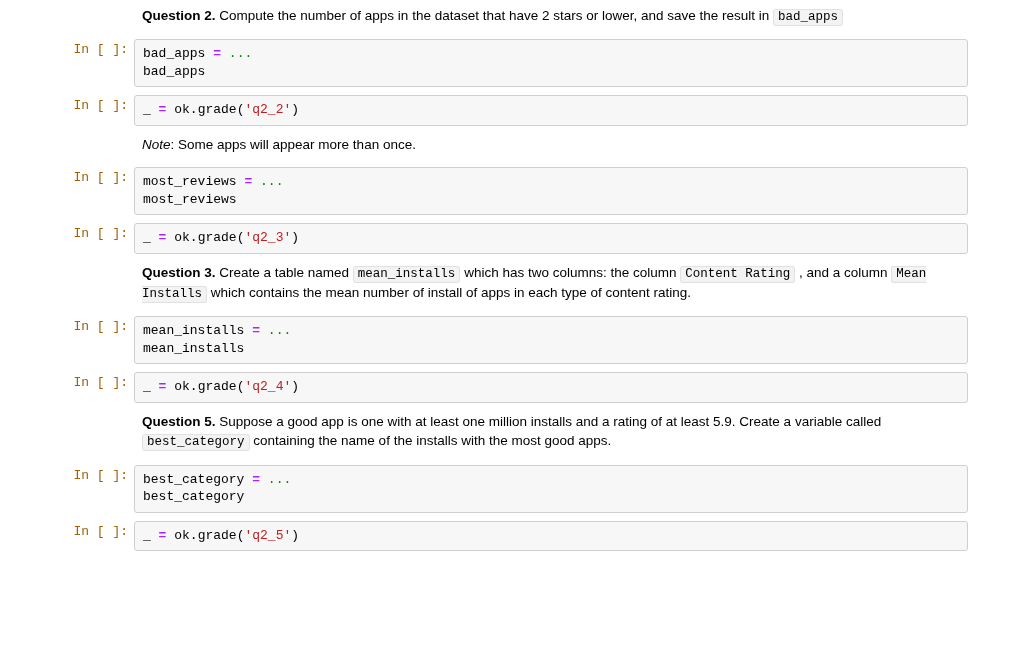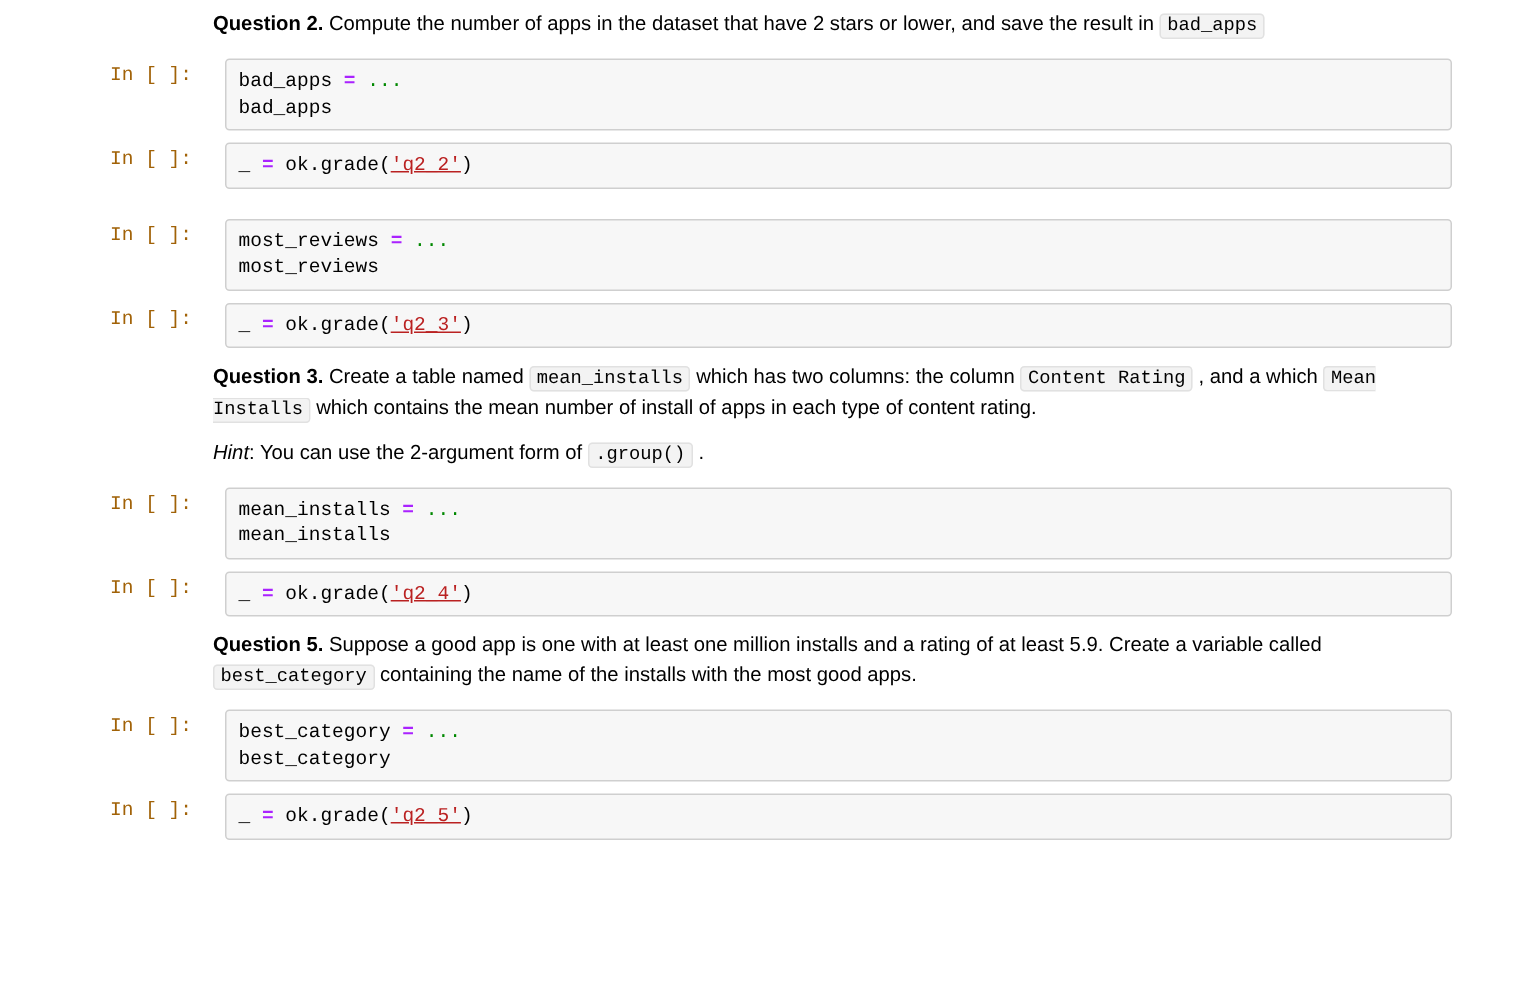--- a/index.html
+++ b/index.html
@@ -41,39 +41,39 @@
   .markdown .content p { margin: 0 0 10px 0; }
   .markdown .content p:last-child { margin-bottom: 2px; }
   .code-input {
     border: 1px solid #cfcfcf;
     background: #f7f7f7;
     border-radius: 3px;
     padding: 5px 8px 6px 8px;
     font-family: Menlo, Monaco, Consolas, "Courier New", monospace;
     font-size: 13px;
     white-space: pre;
-    margin: 3px 0 5px 16px;
+    margin: 3px 0 5px 0;
     line-height: 1.35;
   }
   code.inline {
     background: #f3f3f3;
     border: 1px solid #e1e1e1;
     border-radius: 3px;
     padding: 0px 4px 1px 4px;
     font-family: Menlo, Monaco, Consolas, "Courier New", monospace;
     font-size: 12.5px;
   }
   .code .content { }
   .q strong { font-weight: 700; }
   em { font-style: italic; }
   
   .tok-n { color: #000; }             
   .tok-o { color: #AA22FF; font-weight: 600; } 
   .tok-p { color: #000; }             
-  .tok-s { color: #BA2121; text-decoration: underline; }          
+  .tok-s { color: #BA2121; }          
   .tok-sel { color: #008800; }        
 </style>
 </head>
 <body>
 
 <div class="notebook">
 
   <div class="cell markdown">
     <div class="prompt markdown-prompt"></div>
     <div class="content q">
@@ -92,20 +92,21 @@
   <div class="cell code">
     <div class="prompt">In [ ]:</div>
     <div class="content">
       <div class="code-input"><span class="tok-n">_ </span><span class="tok-o">=</span><span class="tok-n"> ok</span><span class="tok-p">.</span><span class="tok-n">grade</span><span class="tok-p">(</span><span class="tok-s">'q2_2'</span><span class="tok-p">)</span></div>
     </div>
   </div>
 
   <div class="cell markdown">
     <div class="prompt markdown-prompt"></div>
     <div class="content q">
+      <p><em>Note</em><span>: Some apps will appear more than once.</span></p>
     </div>
   </div>
 
   <div class="cell code">
     <div class="prompt">In [ ]:</div>
     <div class="content">
       <div class="code-input"><span class="tok-n">most_reviews </span><span class="tok-o">=</span><span class="tok-sel"> ...</span>
 <span class="tok-n">most_reviews</span></div>
     </div>
   </div>
@@ -113,22 +114,21 @@
   <div class="cell code">
     <div class="prompt">In [ ]:</div>
     <div class="content">
       <div class="code-input"><span class="tok-n">_ </span><span class="tok-o">=</span><span class="tok-n"> ok</span><span class="tok-p">.</span><span class="tok-n">grade</span><span class="tok-p">(</span><span class="tok-s">'q2_3'</span><span class="tok-p">)</span></div>
     </div>
   </div>
 
   <div class="cell markdown">
     <div class="prompt markdown-prompt"></div>
     <div class="content q">
-      <p><strong>Question 3.</strong><span> Create a table named </span><code class="inline">mean_installs</code><span> which has two columns: the column </span><code class="inline">Content Rating</code><span> , and a which </span><code class="inline">Mean Installs</code><span> which contains the mean number of install of apps in each type of content rating.</span></p>
-      <p><em>Hint</em><span>: You can use the 2-argument form of </span><code class="inline">.group()</code><span> .</span></p>
+      <p><strong>Question 3.</strong><span> Create a table named </span><code class="inline">mean_installs</code><span> which has two columns: the column </span><code class="inline">Content Rating</code><span> , and a column </span><code class="inline">Mean Installs</code><span> which contains the mean number of install of apps in each type of content rating.</span></p>
     </div>
   </div>
 
   <div class="cell code">
     <div class="prompt">In [ ]:</div>
     <div class="content">
       <div class="code-input"><span class="tok-n">mean_installs </span><span class="tok-o">=</span><span class="tok-sel"> ...</span>
 <span class="tok-n">mean_installs</span></div>
     </div>
   </div>

